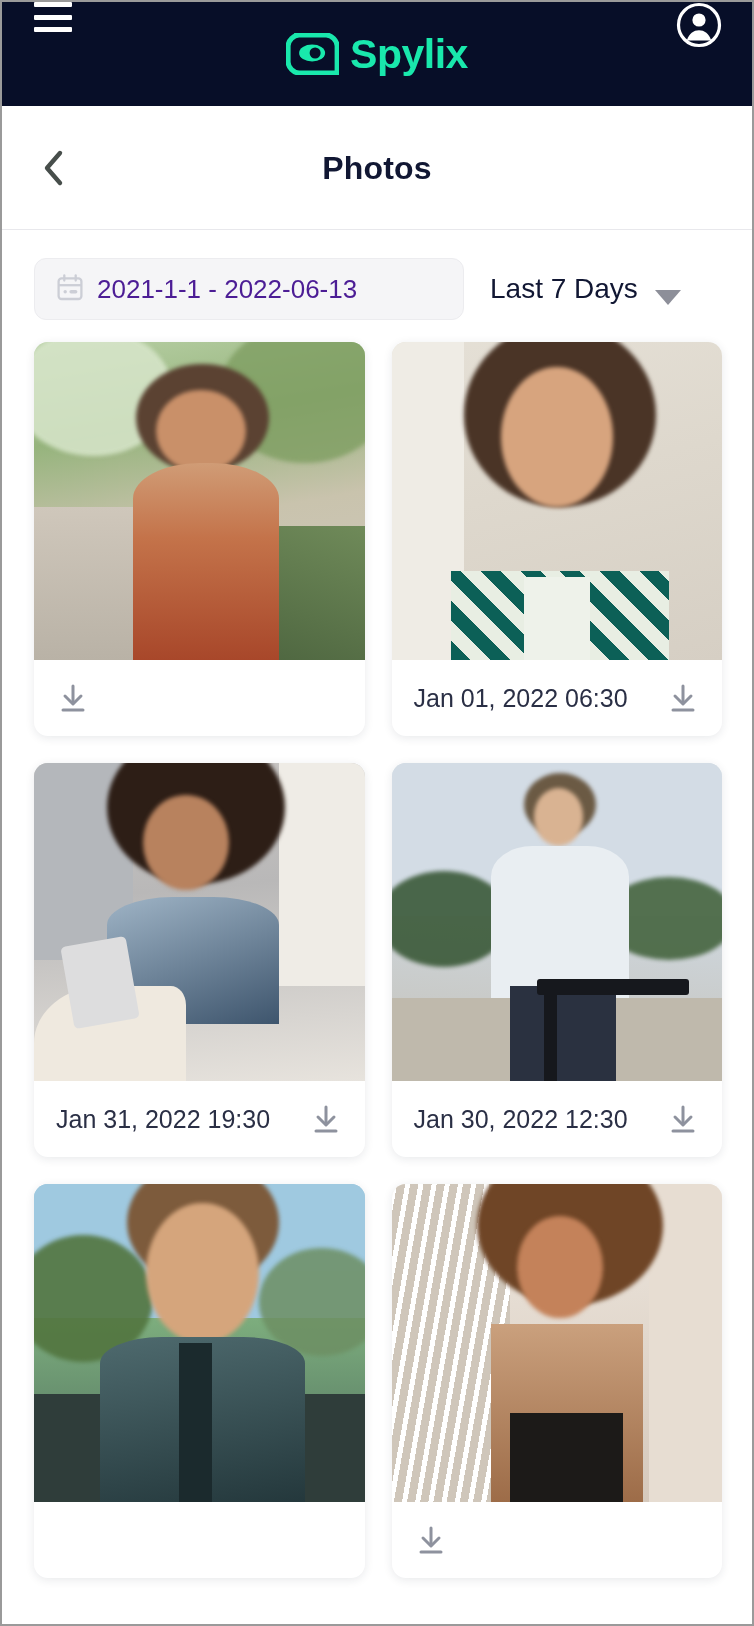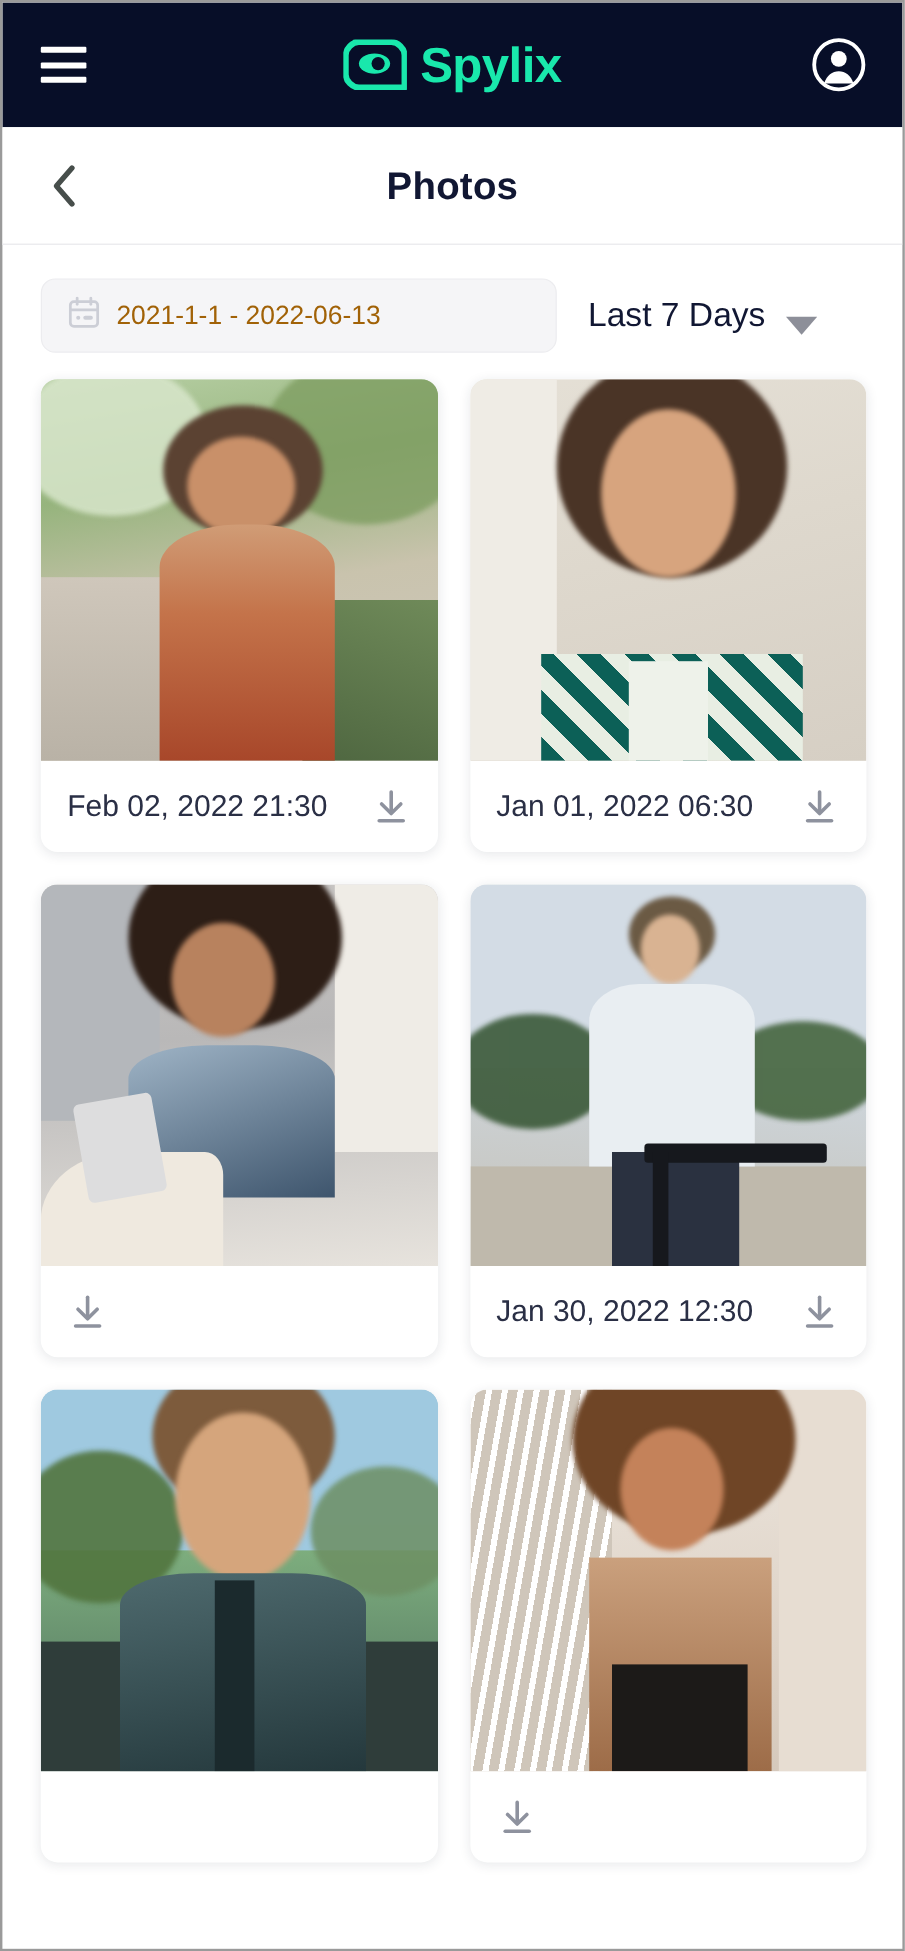--- a/index.html
+++ b/index.html
@@ -14,21 +14,20 @@
     background: #ffffff;
     border: 2px solid #9a9a9a;
     overflow: hidden;
   }
 
   
   .appbar {
     height: 104px;
     background: #070E28;
     display: flex;
-    align-items: center;
     justify-content: space-between;
     padding: 0 30px 0 32px;
     position: relative;
   }
 
   .hamburger {
     width: 38px;
     height: 30px;
     display: flex;
     flex-direction: column;
@@ -70,21 +69,21 @@
     width: 46px;
     height: 46px;
     cursor: pointer;
     display: flex;
     align-items: center;
     justify-content: center;
   }
 
   
   .titlebar {
-    height: 98px;
+    height: 124px;
     background: #ffffff;
     border-bottom: 1px solid #e8e8ec;
     display: flex;
     align-items: center;
     position: relative;
     padding: 0 32px;
   }
   .back-btn {
     width: 40px;
     height: 40px;
@@ -117,22 +116,22 @@
     background: #f5f5f7;
     border: 1px solid #ececef;
     border-radius: 12px;
     display: flex;
     align-items: center;
     gap: 14px;
     padding: 0 22px;
     cursor: pointer;
   }
   .daterange-text {
-    color: #a16207;
-    font-size: 22px;
+    color: #4c1d95;
+    font-size: 26px;
     white-space: nowrap;
   }
 
   .preset {
     display: flex;
     align-items: flex-end;
     gap: 17px;
     cursor: pointer;
   }
   .preset-label {
@@ -276,21 +275,20 @@
         <div class="sc-layer blob" style="left:-6%;top:-4%;width:48%;height:40%;background:#d8e6cb;opacity:.85"></div>
         <div class="sc-layer blob" style="right:-8%;top:-6%;width:52%;height:44%;background:#7f9e62;opacity:.8"></div>
         <div class="sc-layer" style="left:0;bottom:0;width:40%;height:48%;background:linear-gradient(180deg,#cfc7bb,#b9b2a6)"></div>
         <div class="sc-layer" style="right:0;bottom:0;width:34%;height:42%;background:linear-gradient(200deg,#6f8a59,#4e6640)"></div>
         <div class="sc-layer blob" style="left:31%;top:7%;width:40%;height:34%;background:#5b4232"></div>
         <div class="sc-layer blob" style="left:37%;top:15%;width:27%;height:26%;background:#c99069"></div>
         <div class="sc-layer" style="left:30%;top:38%;width:44%;height:62%;background:linear-gradient(180deg,#d09c76 0%,#c4734a 38%,#a8472a 100%);border-radius:46% 46% 0 0/18% 18% 0 0"></div>
       </div>
     </div>
     <div class="card-foot">
-      <span class="card-date">Feb 02, 2022 21:30</span>
       <span class="dl-btn">
         <svg width="34" height="34" viewBox="0 0 34 34">
           <line x1="17" y1="5" x2="17" y2="22" stroke="#8e929e" stroke-width="3" stroke-linecap="round"></line>
           <polyline points="9,15 17,23 25,15" fill="none" stroke="#8e929e" stroke-width="3" stroke-linecap="round" stroke-linejoin="round"></polyline>
           <line x1="7" y1="29" x2="27" y2="29" stroke="#8e929e" stroke-width="3" stroke-linecap="round"></line>
         </svg>
       </span>
     </div>
   </div>
 
@@ -322,20 +320,21 @@
         <div class="sc-layer" style="left:0;top:0;width:30%;height:62%;background:#b4b7bb"></div>
         <div class="sc-layer" style="right:0;top:0;width:26%;height:70%;background:#efece6"></div>
         <div class="sc-layer blob" style="left:22%;top:-10%;width:54%;height:48%;background:#2d1e16"></div>
         <div class="sc-layer blob" style="left:33%;top:10%;width:26%;height:30%;background:#b8825e"></div>
         <div class="sc-layer" style="left:22%;top:42%;width:52%;height:40%;background:linear-gradient(160deg,#9fb4c6,#3e556d);border-radius:38% 38% 0 0/22% 22% 0 0"></div>
         <div class="sc-layer" style="left:0;bottom:0;width:46%;height:30%;background:#efe9df;border-radius:46% 10% 0 0/60% 20% 0 0"></div>
         <div class="sc-layer" style="left:10%;top:56%;width:20%;height:26%;background:#ddddde;border-radius:5px;transform:rotate(-10deg)"></div>
       </div>
     </div>
     <div class="card-foot">
+      <span class="card-date">Jan 31, 2022 19:30</span>
       <span class="dl-btn">
         <svg width="34" height="34" viewBox="0 0 34 34">
           <line x1="17" y1="5" x2="17" y2="22" stroke="#8e929e" stroke-width="3" stroke-linecap="round"></line>
           <polyline points="9,15 17,23 25,15" fill="none" stroke="#8e929e" stroke-width="3" stroke-linecap="round" stroke-linejoin="round"></polyline>
           <line x1="7" y1="29" x2="27" y2="29" stroke="#8e929e" stroke-width="3" stroke-linecap="round"></line>
         </svg>
       </span>
     </div>
   </div>
 

